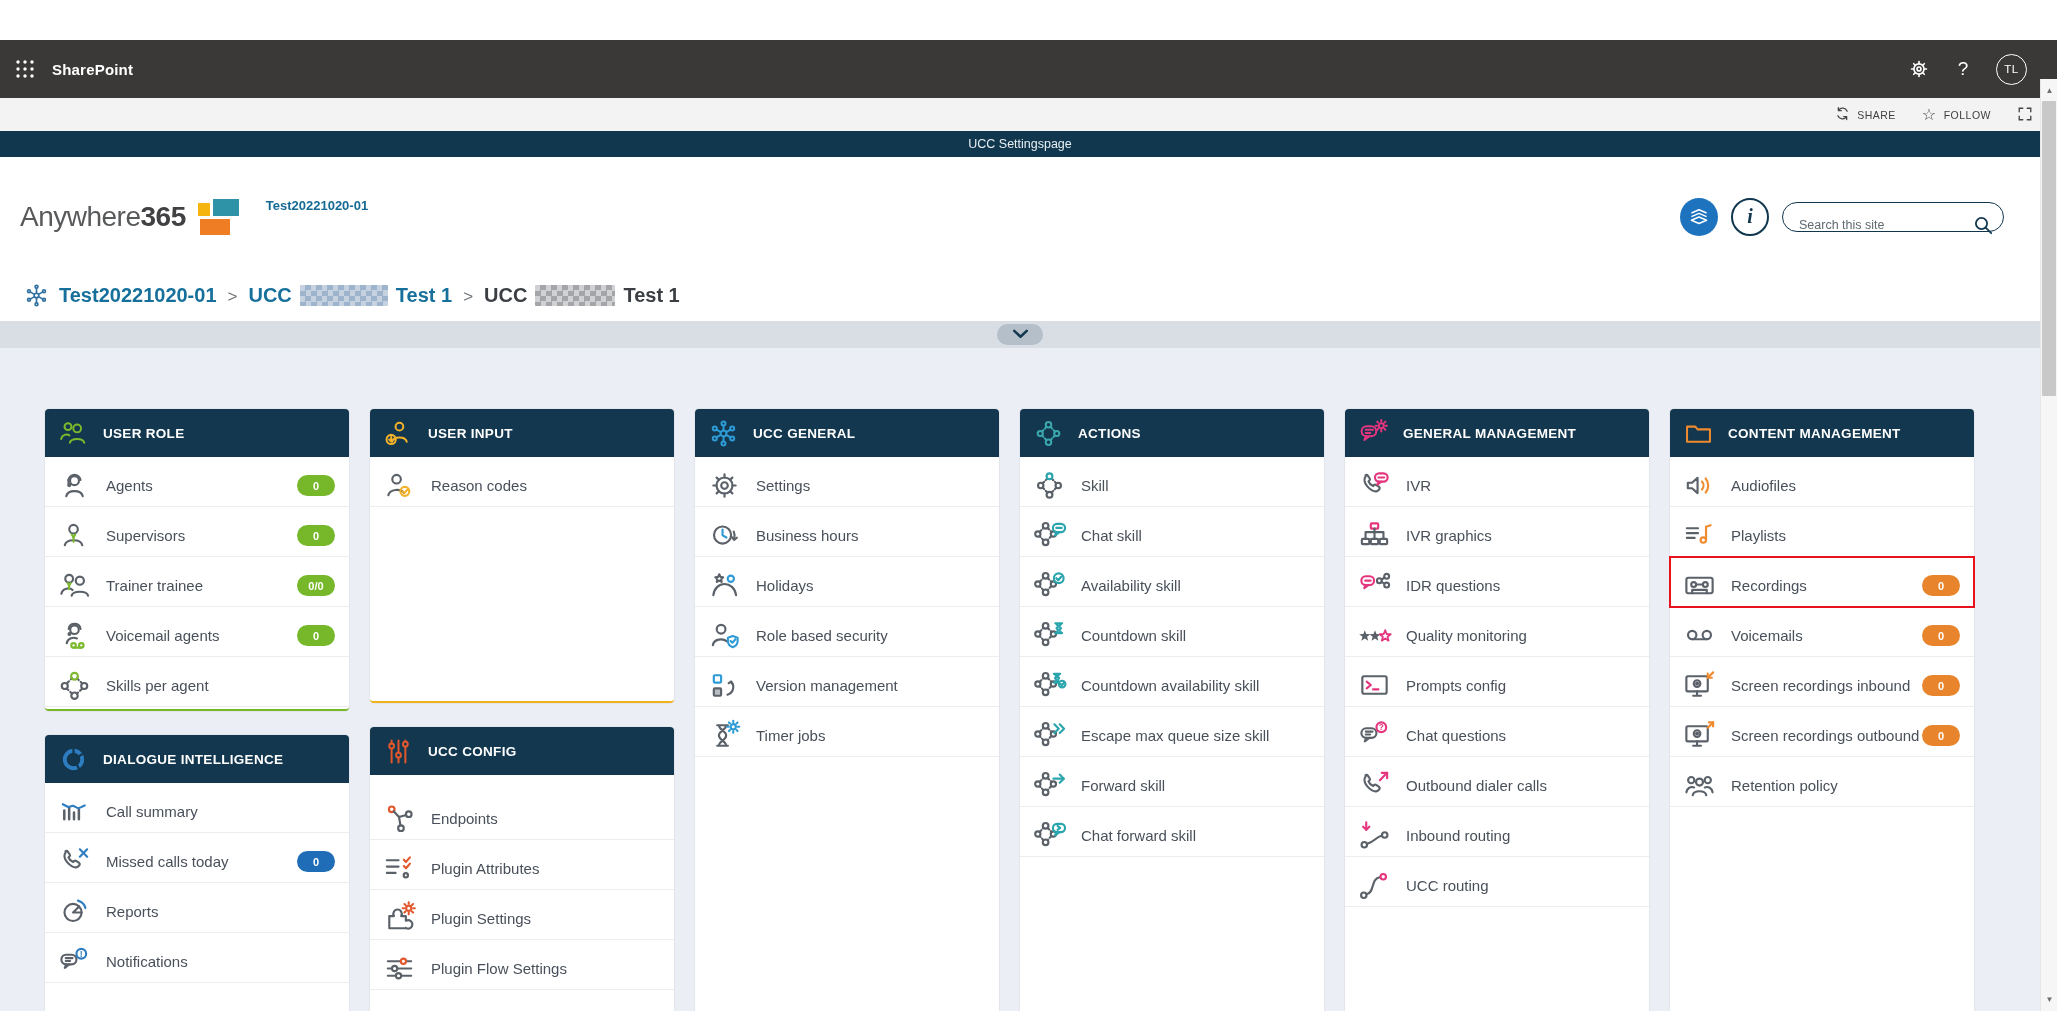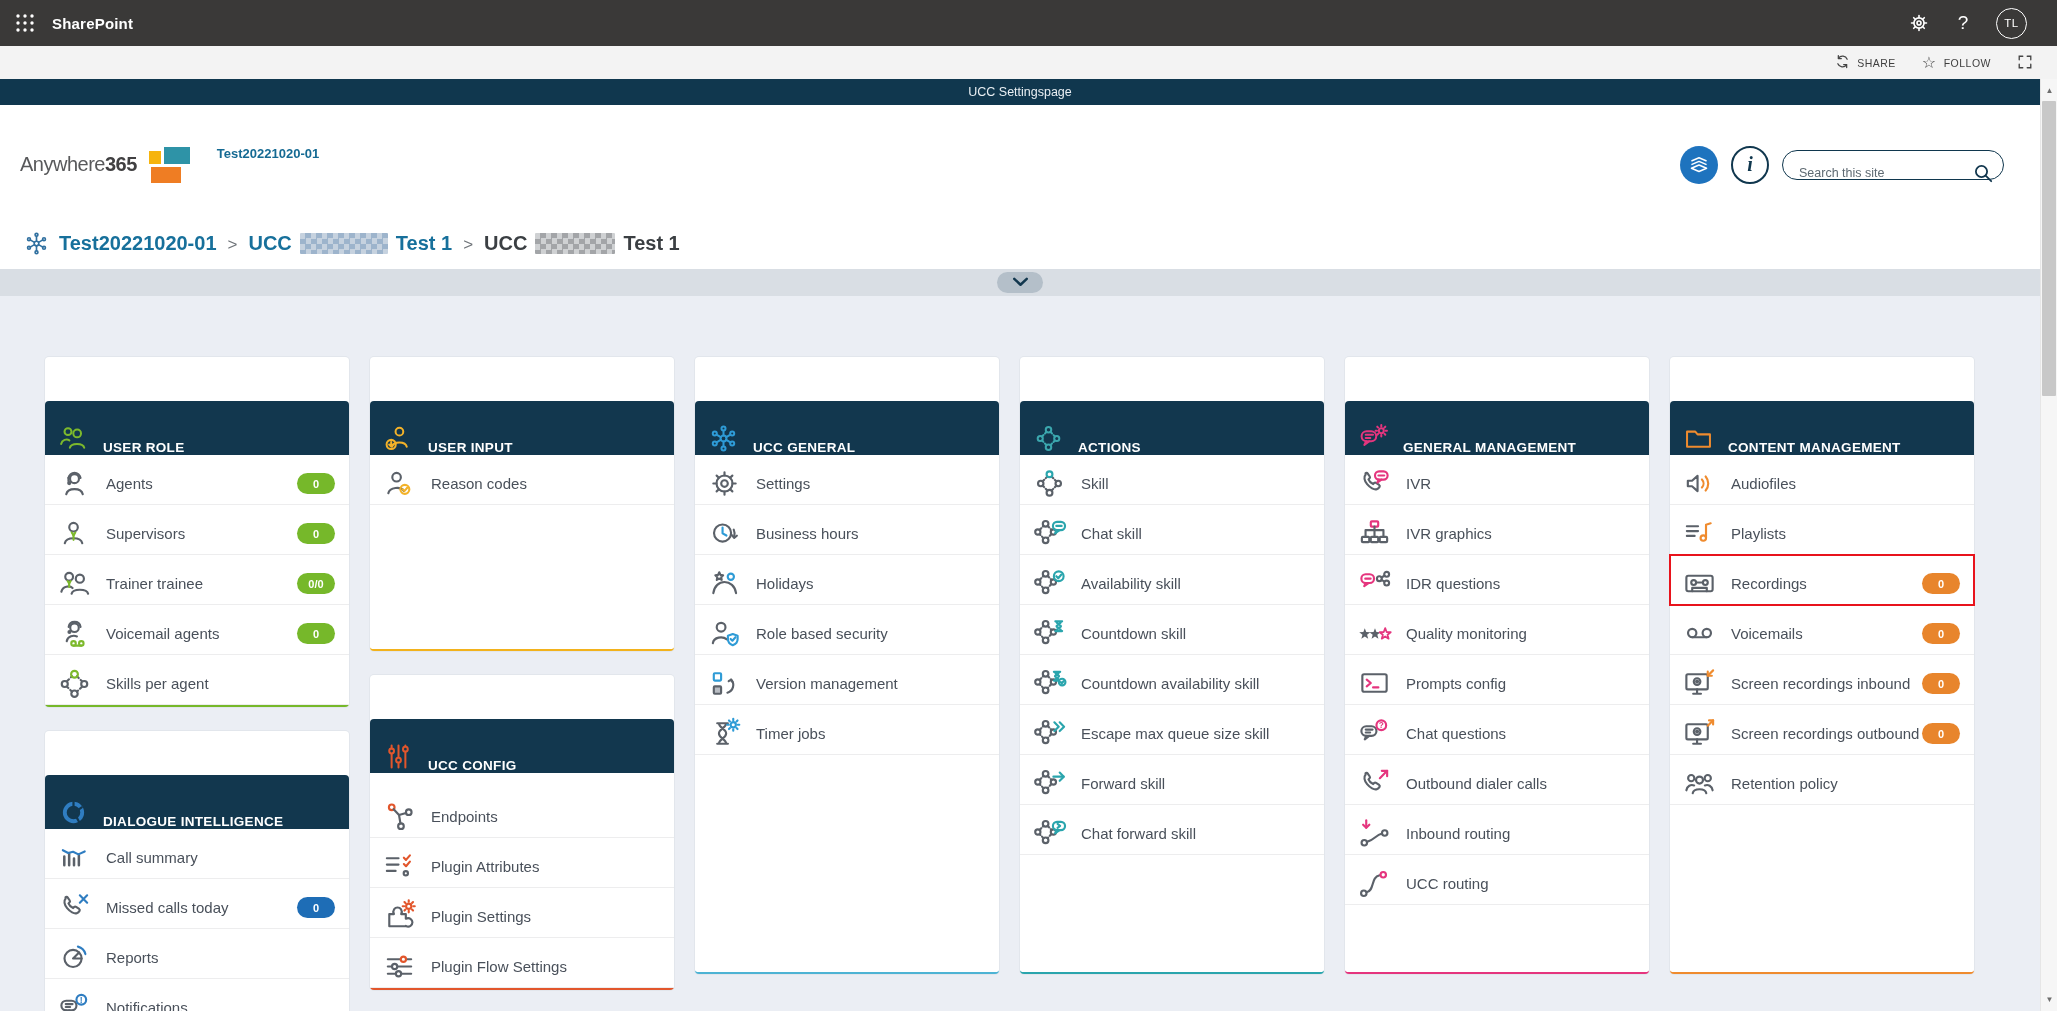--- a/index.html
+++ b/index.html
@@ -2,40 +2,40 @@
 <html><head>
 <meta charset="utf-8">
 <style>
   * { box-sizing: border-box; }
   html,body { margin:0; padding:0; }
   body {
     width:2057px; height:1011px; overflow:hidden; position:relative;
     font-family:"Liberation Sans", sans-serif; background:#fff;
   }
   
-  .suite-bar { height:46px; background:#3a3938; display:flex; align-items:center; padding:0 30px 0 12px; }
+  .suite-bar { height:58px; background:#3a3938; display:flex; align-items:center; padding:0 30px 0 12px;margin-top:40px; }
   .waffle { width:26px; height:26px; display:flex; align-items:center; justify-content:center; cursor:pointer; margin-right:14px; }
   .suite-title { color:#fff; font-size:15px; font-weight:700; letter-spacing:.2px; }
   .suite-right { margin-left:auto; display:flex; align-items:center; gap:22px; }
   .suite-icon { width:22px; height:22px; display:flex; align-items:center; justify-content:center; cursor:pointer; }
   .help-q { color:#fff; font-size:19px; font-weight:400; }
   .avatar { width:31px; height:31px; border:1.5px solid #fff; border-radius:50%; color:#fff; font-size:11.5px;
             display:flex; align-items:center; justify-content:center; cursor:pointer; letter-spacing:.5px; }
   
   .ribbon { height:33px; background:#f3f3f3; display:flex; align-items:center; justify-content:flex-end; padding-right:24px; gap:26px; }
   .ribbon-cmd { display:flex; align-items:center; gap:7px; color:#3f3f3f; font-size:10.5px; letter-spacing:.5px; cursor:pointer; }
   .follow-star { font-size:16px; color:#444; line-height:1; }
   
   .main-wrap { margin-right:17px; }
   .banner { height:26px; background:#10374e; display:flex; align-items:center; justify-content:center; }
   .banner span { color:#e9eff3; font-size:12.5px; }
   
   .site-header { height:119px; background:#fff; display:flex; align-items:center; padding:0 36px 0 20px; }
   .brand { display:flex; align-items:center; }
-  .brand-text { font-size:20px; color:#58595b; letter-spacing:-.5px; }
+  .brand-text { font-size:28px; color:#58595b; letter-spacing:-.5px; }
   .brand-text b { color:#414042; font-weight:700; }
   .logo-mark { position:relative; width:48px; height:42px; margin-left:12px; }
   .logo-yellow { position:absolute; left:0;  top:7px;  width:12px; height:13px; background:#f6b40e; }
   .logo-teal   { position:absolute; left:15px; top:3px; width:26px; height:17px; background:#2e93a7; }
   .logo-orange { position:absolute; left:2px; top:23px; width:30px; height:16px; background:#ef7d23; }
   .site-link { margin-left:20px; align-self:center; transform:translateY(-11px); color:#156a93; font-weight:700; font-size:13px; text-decoration:none; cursor:pointer; }
   .header-right { margin-left:auto; display:flex; align-items:center; gap:13px; }
   .circle-btn { width:38px; height:38px; border-radius:50%; display:flex; align-items:center; justify-content:center; cursor:pointer; }
   .books-circle { background:#1e73be; }
   .info-circle { background:#fff; border:2px solid #10374e; color:#10374e; font-family:"Liberation Serif",serif; font-style:italic; font-weight:700; font-size:20px; }
@@ -58,21 +58,21 @@
   .collapse-bar { height:27px; background:#d9dee4; display:flex; align-items:center; justify-content:center; }
   .collapse-pill { width:46px; height:21px; border:none; border-radius:11px; background:#b4bfc9; display:flex; align-items:center; justify-content:center; cursor:pointer; }
   
   .content { height:715px; background:#ebeef4; padding:61px 66px 0 45px; }
   .grid { display:flex; gap:21px; height:617px; }
   .col { flex:1; display:flex; flex-direction:column; gap:24px; min-width:0; }
   .card { background:#fff; border-radius:4px; border-bottom:2px solid #ccc; display:flex; flex-direction:column; flex:1;
           box-shadow:0 0 0 1px rgba(20,40,60,.04); }
   #card-user-role  { flex:0 0 302px; }
   #card-user-input { flex:0 0 294px; }
-  .card-head { height:54px; flex:none; background:#12374e; border-radius:4px 4px 0 0; display:flex; align-items:flex-end; padding:0 12px; gap:13px;margin-top:44px; }
+  .card-head { height:48px; flex:none; background:#12374e; border-radius:4px 4px 0 0; display:flex; align-items:center; padding:0 12px; gap:13px; }
   .card-head .icon { width:33px; height:33px; }
   .card-title { color:#fff; font-size:13.5px; font-weight:700; letter-spacing:.3px; }
   .card-body { display:flex; flex-direction:column; }
   .row { height:50px; display:flex; align-items:center; padding:8px 14px 0 12px; border-bottom:1px solid #ededee; background:#fff; cursor:pointer; }
   .row .icon { width:35px; height:35px; margin-right:14px; flex:none; }
   .icon svg { width:100%; height:100%; display:block; }
   .label { font-size:15px; color:#49505a; white-space:nowrap; overflow:hidden; }
   .badge { margin-left:auto; min-width:38px; height:21px; border-radius:11px; color:#fff; font-size:11px; font-weight:700;
            display:flex; align-items:center; justify-content:center; padding:0 9px; flex:none; }
   .row.highlighted { position:relative; z-index:2; }

